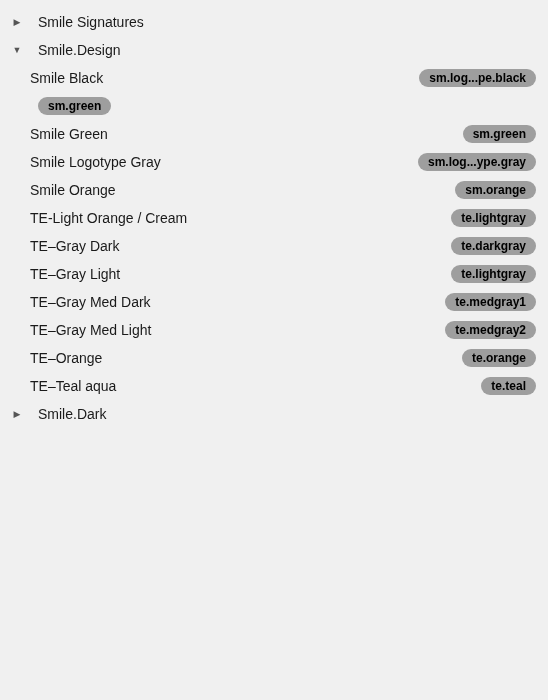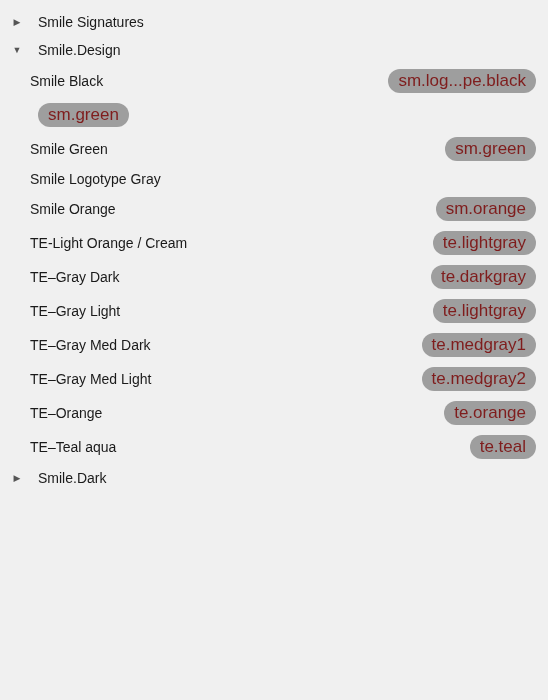--- a/index.html
+++ b/index.html
@@ -72,25 +72,25 @@
     }
 
     .item-label {
       font-size: 14px;
       color: #1a1a1a;
       flex: 1;
     }
 
     .item-badge {
       background: #9e9e9e;
-      color: #7f1d1d;
+      color: #000000;
       border-radius: 12px;
       padding: 2px 10px;
-      font-size: 17px;
-      font-weight: 400;
+      font-size: 12px;
+      font-weight: 700;
       white-space: nowrap;
       margin-left: 8px;
     }
   </style>
 </head>
 <body>
 
 <div class="tree-container">
 <div class="tree-section">
       <div class="tree-header">
@@ -110,20 +110,21 @@
         </div>
         <div class="tree-item">
           <span class="item-badge">sm.green</span>
         </div>
         <div class="tree-item">
           <span class="item-label">Smile Green</span>
           <span class="item-badge">sm.green</span>
         </div>
         <div class="tree-item">
           <span class="item-label">Smile Logotype Gray</span>
+          <span class="item-badge">sm.log...ype.gray</span>
         </div>
         <div class="tree-item">
           <span class="item-label">Smile Orange</span>
           <span class="item-badge">sm.orange</span>
         </div>
         <div class="tree-item">
           <span class="item-label">TE-Light Orange / Cream</span>
           <span class="item-badge">te.lightgray</span>
         </div>
         <div class="tree-item">

